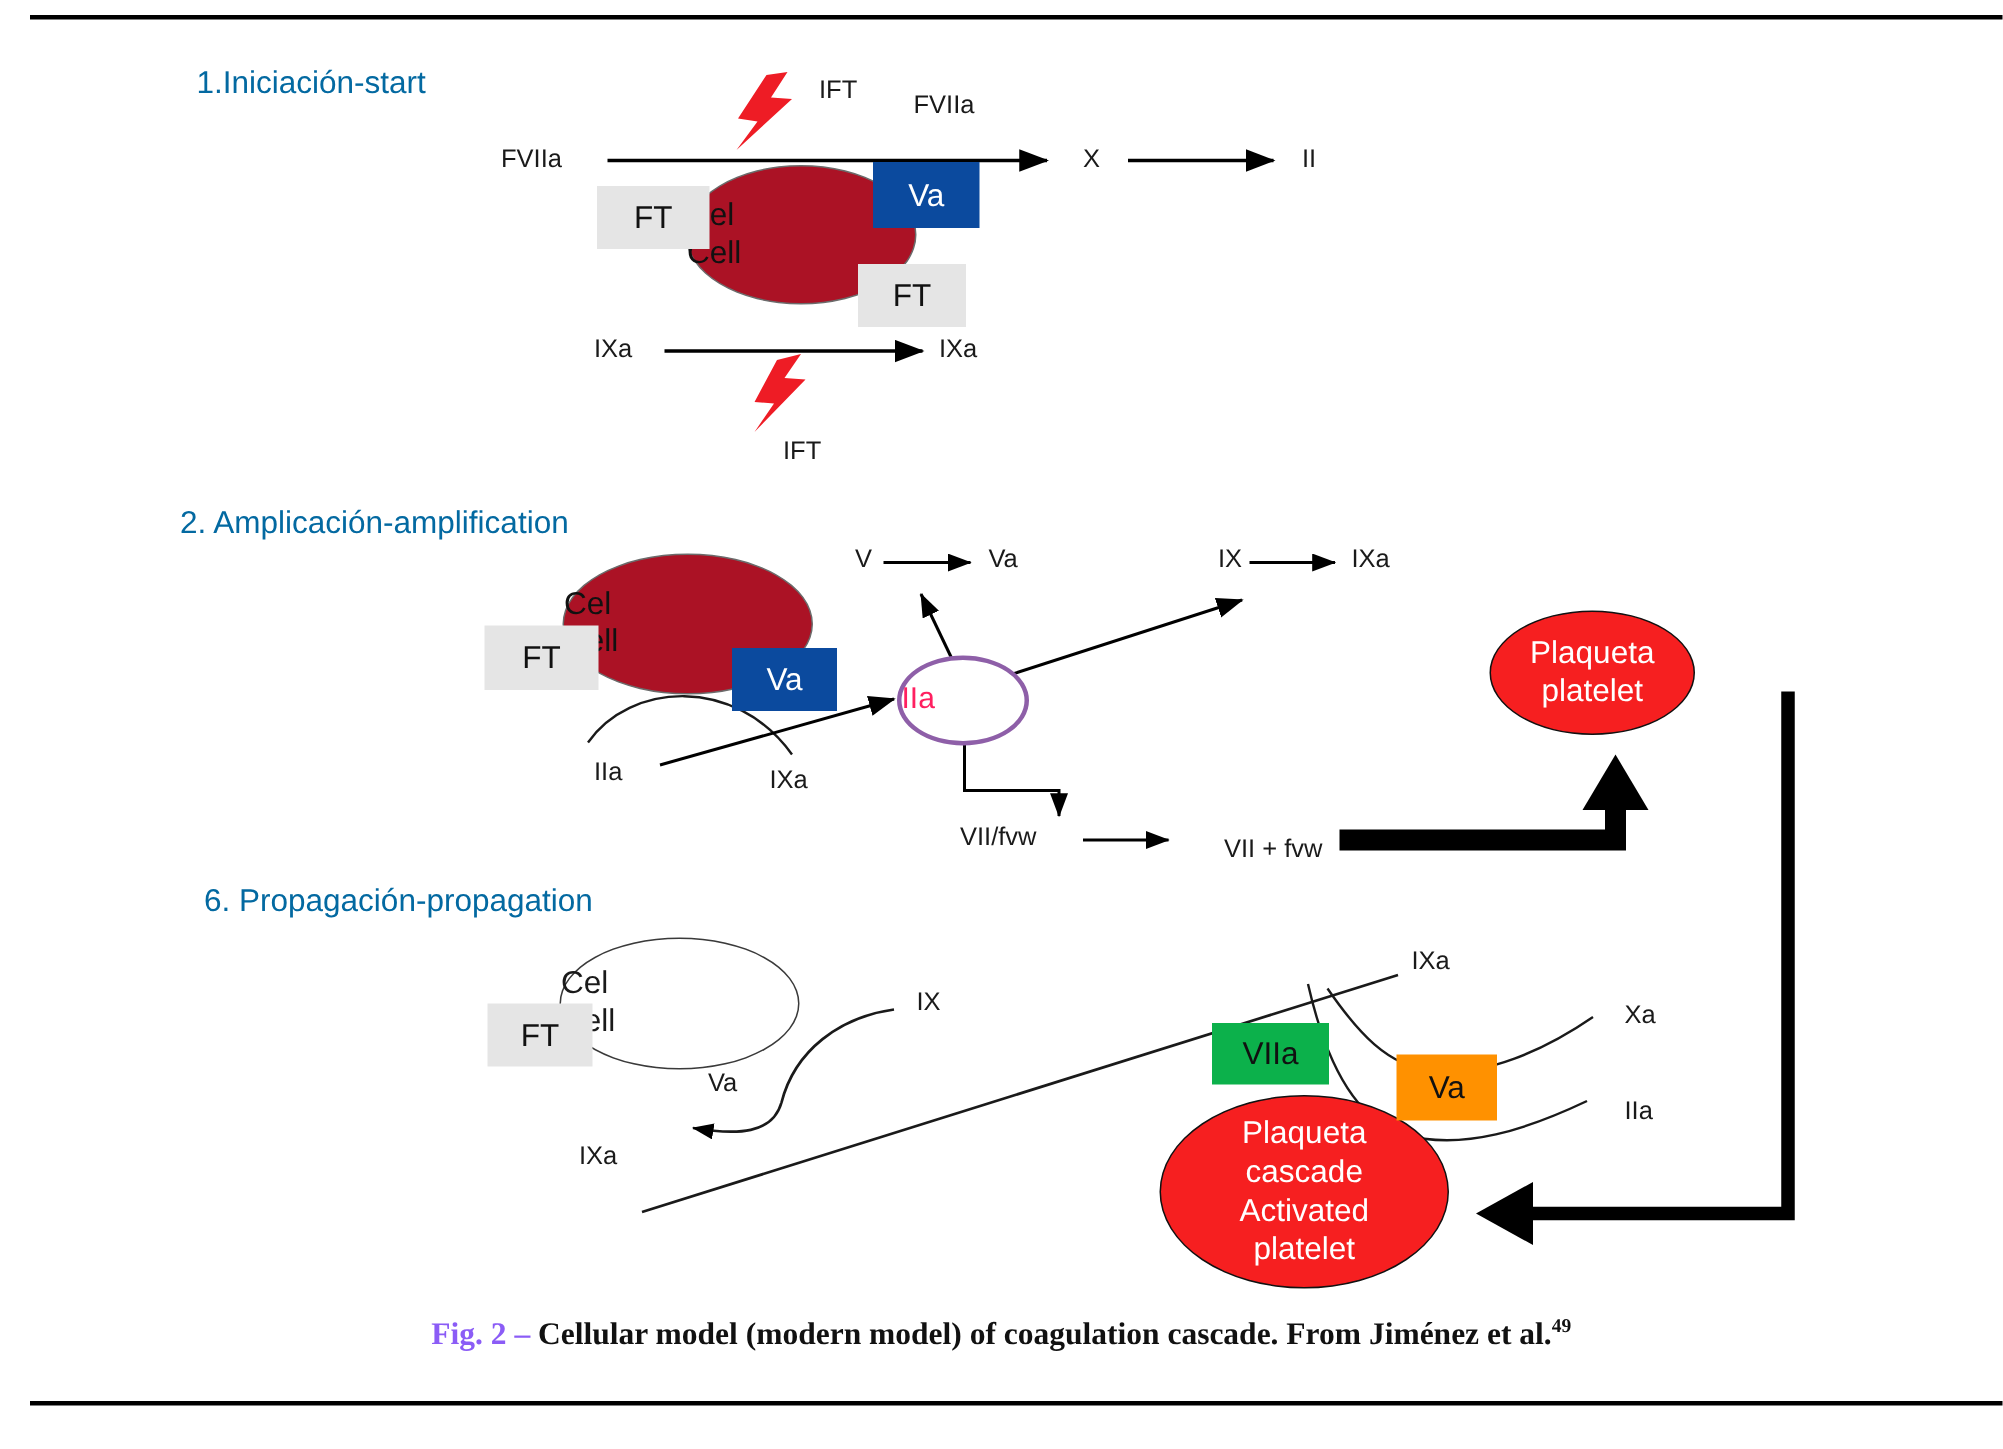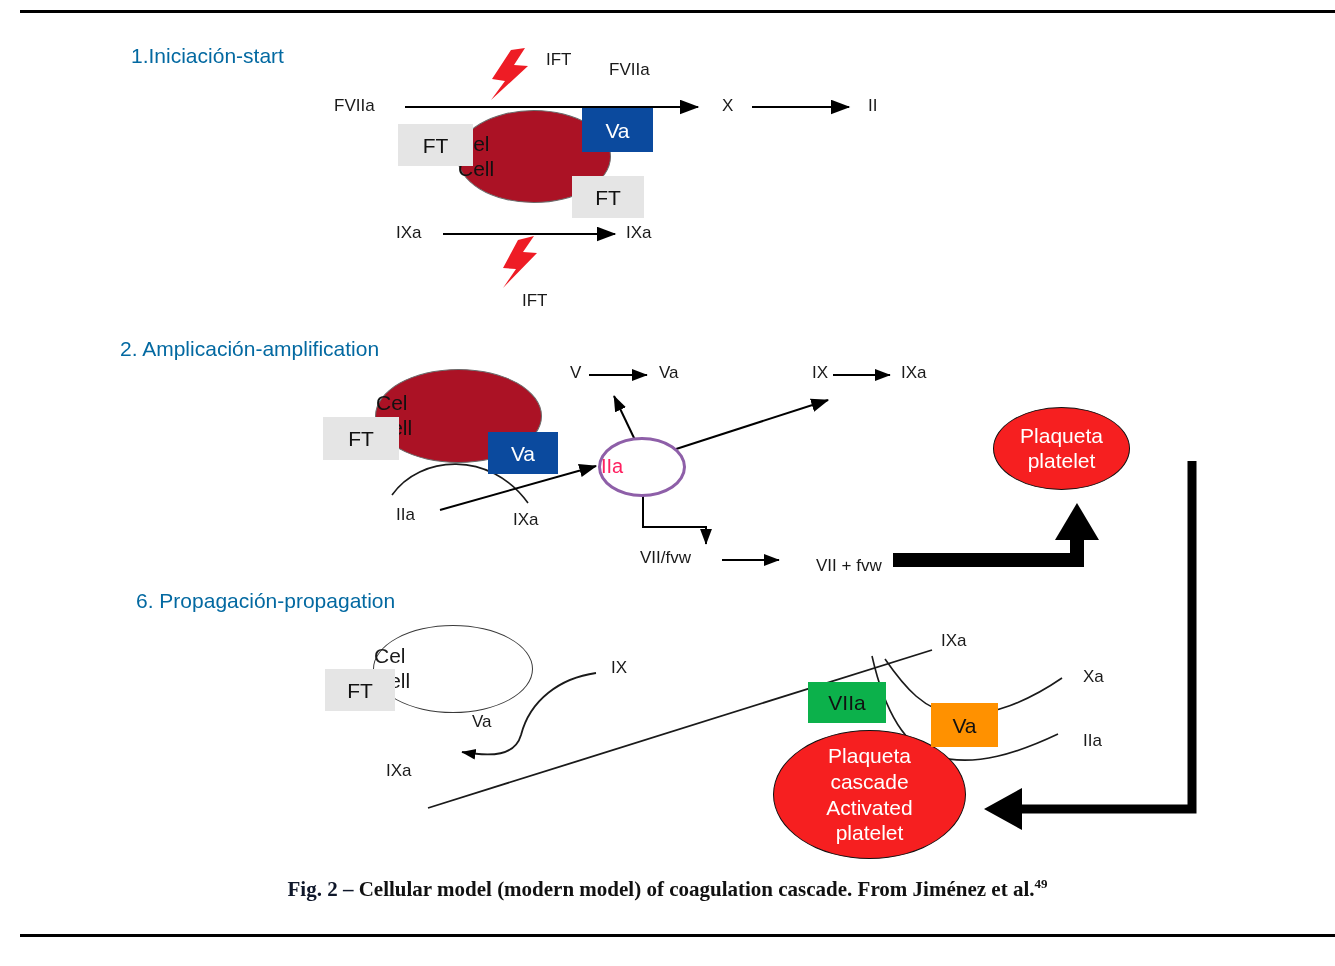--- a/index.html
+++ b/index.html
@@ -29,21 +29,21 @@
   .cell-dark{background:#ab1225;border:1.5px solid #6b6b6b;color:#111;}
   .cell-open{background:transparent;border:1.5px solid #3a3a3a;color:#1a1a1a;}
   .platelet{background:#f61f20;border:1.5px solid #111;color:#ffffff;text-align:center;}
   .iia-circle{background:#ffffff;border:3px solid #8e5fa8;color:#ff2060;font-size:20px;}
 
   svg.layer{position:absolute;left:0;top:0;width:1335px;height:966px;overflow:visible;}
   svg.layer *{vector-effect:non-scaling-stroke;}
 
   .caption{position:absolute;left:0;top:876px;width:1335px;text-align:center;
            font-family:"Liberation Serif",serif;font-weight:bold;font-size:21px;color:#111;}
-  .caption .fignum{color:#0f172a;}
+  .caption .fignum{color:#8b5cf6;}
   .caption sup{font-size:13px;}
 </style>
 </head>
 <body>
 
 <div class="rule" id="rule-top"></div>
 <div class="rule" id="rule-bottom"></div>
 
 <svg class="layer" viewBox="0 0 1335 966">
   <defs>

